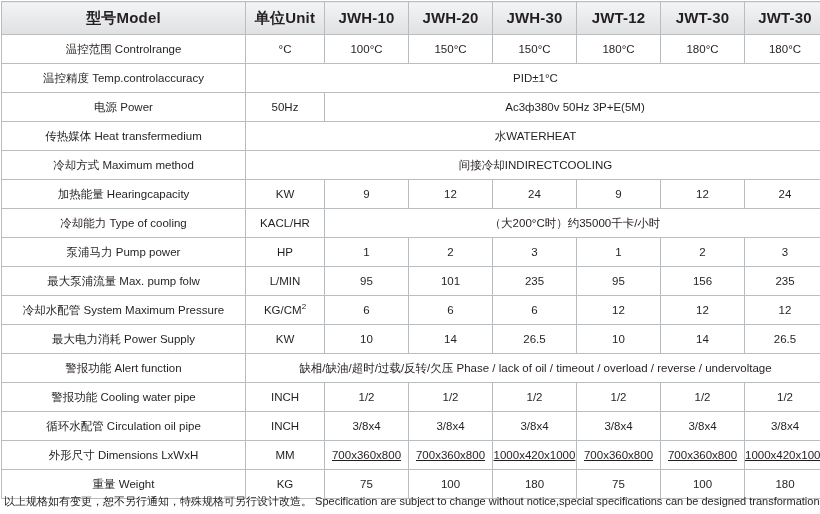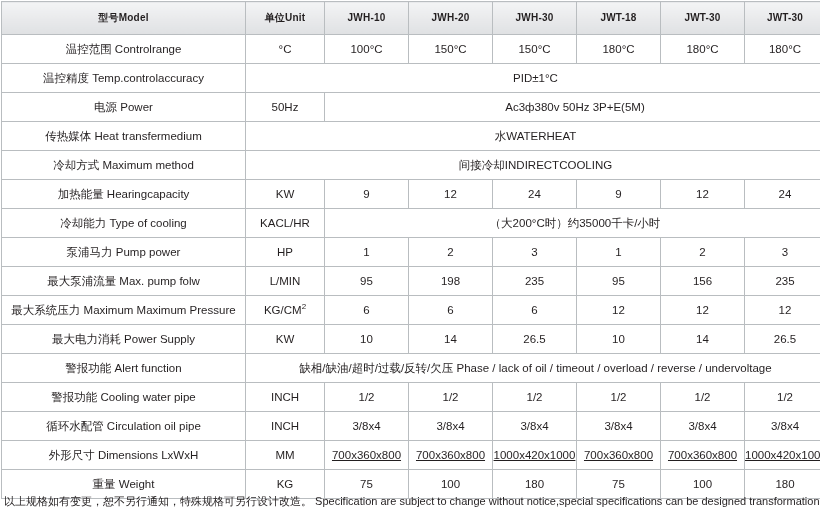--- a/index.html
+++ b/index.html
@@ -34,21 +34,21 @@
     vertical-align: middle;
     font-size: 11.5px;
     color: #231f20;
     line-height: 1.25;
     background: #ffffff;
   }
   
   tr.head td {
     background: linear-gradient(to bottom, #f3f4f5 0%, #e9eaec 50%, #dfe1e3 100%);
     height: 32px;
-    font-size: 10px;
+    font-size: 15px;
     font-weight: bold;
     letter-spacing: .2px;
   }
   
   tr.row td {
     height: 28px;
   }
   td.label {
     text-align: left;
     padding-left: 12px;
@@ -86,21 +86,21 @@
 
 <div class="sheet">
   <table class="spec">
     <tbody>
       <tr class="head">
         <td class="label" style="width:243px">型号Model</td>
         <td class="unit" style="width:78px">单位Unit</td>
         <td style="width:83px">JWH-10</td>
         <td style="width:83px">JWH-20</td>
         <td style="width:83px">JWH-30</td>
-        <td style="width:83px">JWT-18</td>
+        <td style="width:83px">JWT-12</td>
         <td style="width:83px">JWT-30</td>
         <td style="width:80px">JWT-30</td>
       </tr>
 
       <tr class="row">
         <td class="label">温控范围 Controlrange</td>
         <td class="unit">°C</td>
         <td class="val">100°C</td>
         <td class="val">150°C</td>
         <td class="val">150°C</td>
@@ -155,29 +155,29 @@
         <td class="val">3</td>
         <td class="val">1</td>
         <td class="val">2</td>
         <td class="val">3</td>
       </tr>
 
       <tr class="row">
         <td class="label">最大泵浦流量 Max. pump folw</td>
         <td class="unit">L/MIN</td>
         <td class="val">95</td>
-        <td class="val">198</td>
+        <td class="val">101</td>
         <td class="val">235</td>
         <td class="val">95</td>
         <td class="val">156</td>
         <td class="val">235</td>
       </tr>
 
       <tr class="row">
-        <td class="label">最大系统压力 Maximum Maximum Pressure</td>
+        <td class="label">冷却水配管 System Maximum Pressure</td>
         <td class="unit"><span>KG/CM</span><span class="sup">2</span></td>
         <td class="val">6</td>
         <td class="val">6</td>
         <td class="val">6</td>
         <td class="val">12</td>
         <td class="val">12</td>
         <td class="val">12</td>
       </tr>
 
       <tr class="row">

